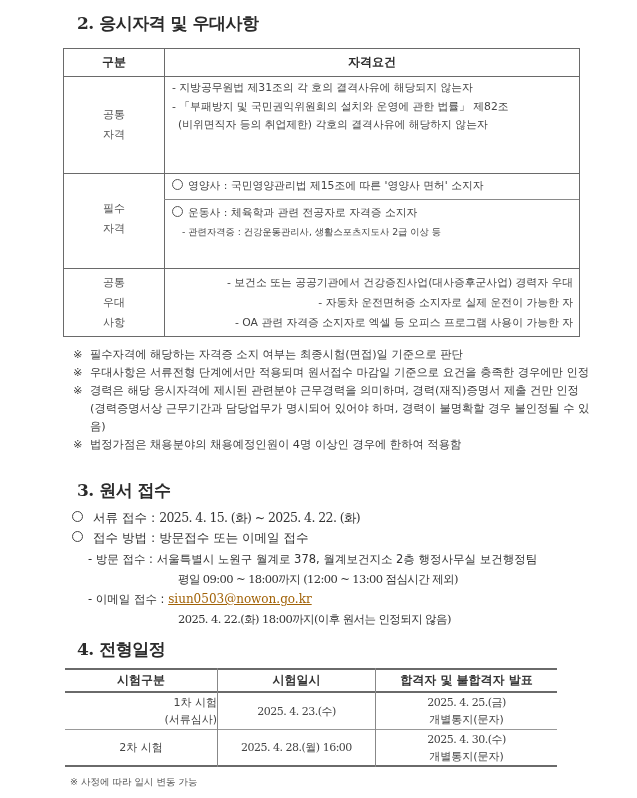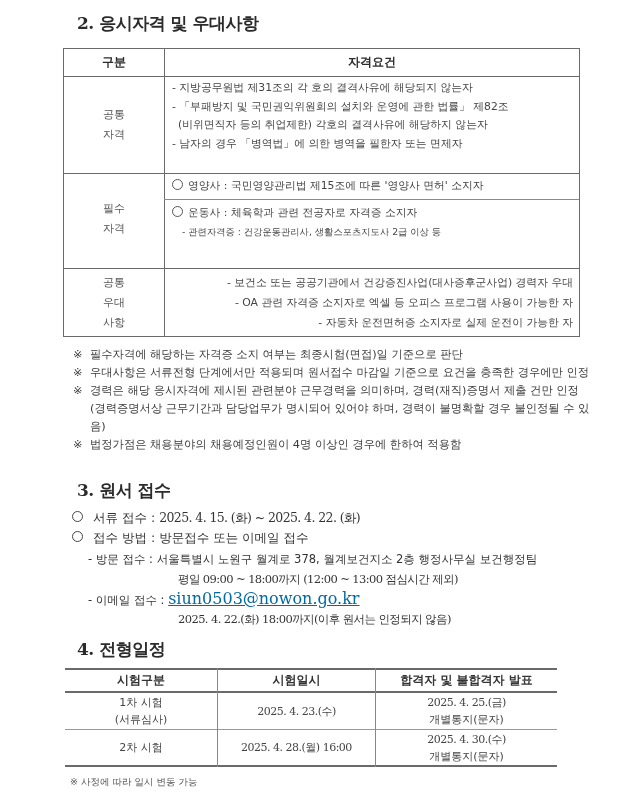--- a/index.html
+++ b/index.html
@@ -35,21 +35,21 @@
   
   .notes { position: absolute; left: 73px; top: 346px; width: 520px; font-size: 11.3px; color: #3a3a3a; }
   .note { position: relative; padding-left: 17px; line-height: 18px; }
   .note .mark { position: absolute; left: 0; top: 0; }
   
   .s3 { position: absolute; left: 72px; top: 508px; font-size: 12.5px; color: #333; }
   .s3 .row { height: 20px; line-height: 20px; white-space: nowrap; }
   .s3 .ocircle { display: inline-block; width: 9px; height: 9px; border: 1px solid #444; border-radius: 50%; margin-right: 10px; vertical-align: 0px; }
   .serif { font-family: "DejaVu Serif", serif; letter-spacing: -0.6px; }
   .small { font-size: 11.5px; }
-  .email { color: #0369a1; text-decoration: underline; font-family: "DejaVu Serif", serif; font-size: 16px; }
+  .email { color: #a16207; text-decoration: underline; font-family: "DejaVu Serif", serif; font-size: 12px; }
   
   .t2 { position: absolute; left: 65px; top: 668px; width: 492px; height: 99px; }
   .t2 .hb { position: absolute; left: 0; right: 0; height: 2px; background: #6a6a6a; }
   .t2 .hl { position: absolute; left: 0; right: 0; height: 1px; background: #999; }
   .t2 .vl { position: absolute; top: 0; bottom: 0; width: 1px; background: #888; }
   .t2 .cell { position: absolute; text-align: center; display: flex; flex-direction: column; justify-content: center; font-size: 11px; color: #444; line-height: 17px; }
   .t2 .th { font-family: "DejaVu Serif", serif; font-weight: bold; font-size: 12px; color: #333; }
   .t2 .num { font-family: "DejaVu Serif", serif; letter-spacing: -0.5px; }
   .footnote { position: absolute; left: 70px; top: 776px; font-size: 9.5px; color: #555; }
 </style>
@@ -69,21 +69,20 @@
   <div class="hdr" style="left:101px; right:0;">자격요건</div>
 
   <div class="cat" style="top:56px;">
     <div>공통</div>
     <div>자격</div>
   </div>
   <div class="body" style="top:30px;">
     <div class="line">- 지방공무원법 제31조의 각 호의 결격사유에 해당되지 않는자</div>
     <div class="line">- 「부패방지 및 국민권익위원회의 설치와 운영에 관한 법률」 제82조</div>
     <div class="line" style="padding-left:6px;">  (비위면직자 등의 취업제한) 각호의 결격사유에 해당하지 않는자</div>
-    <div class="line">- 남자의 경우 「병역법」에 의한 병역을 필한자 또는 면제자</div>
   </div>
 
   <div class="cat" style="top:150px;">
     <div>필수</div>
     <div>자격</div>
   </div>
   <div class="body" style="top:128px;">
     <div class="line"><span class="circle"></span><span>영양사 : 국민영양관리법 제15조에 따른 '영양사 면허' 소지자</span></div>
   </div>
   <div class="body" style="top:155px;">
@@ -91,22 +90,22 @@
     <div class="sub">- 관련자격증 : 건강운동관리사, 생활스포츠지도사 2급 이상 등</div>
   </div>
 
   <div class="cat" style="top:224px;">
     <div>공통</div>
     <div>우대</div>
     <div>사항</div>
   </div>
   <div class="body" style="top:224px;text-align:right;">
     <div class="line" style="height:20px;line-height:20px;">- 보건소 또는 공공기관에서 건강증진사업(대사증후군사업) 경력자 우대</div>
+    <div class="line" style="height:20px;line-height:20px;">- 자동차 운전면허증 소지자로 실제 운전이 가능한 자</div>
     <div class="line" style="height:20px;line-height:20px;">- OA 관련 자격증 소지자로 엑셀 등 오피스 프로그램 사용이 가능한 자</div>
-    <div class="line" style="height:20px;line-height:20px;">- 자동차 운전면허증 소지자로 실제 운전이 가능한 자</div>
   </div>
 </div>
 
 <div class="notes">
   <div class="note"><span class="mark">※</span><span>필수자격에 해당하는 자격증 소지 여부는 최종시험(면접)일 기준으로 판단</span></div>
   <div class="note"><span class="mark">※</span><span>우대사항은 서류전형 단계에서만 적용되며 원서접수 마감일 기준으로 요건을 충족한 경우에만 인정</span></div>
   <div class="note"><span class="mark">※</span><span>경력은 해당 응시자격에 제시된 관련분야 근무경력을 의미하며, 경력(재직)증명서 제출 건만 인정(경력증명서상 근무기간과 담당업무가 명시되어 있어야 하며, 경력이 불명확할 경우 불인정될 수 있음)</span></div>
   <div class="note"><span class="mark">※</span><span>법정가점은 채용분야의 채용예정인원이 4명 이상인 경우에 한하여 적용함</span></div>
 </div>
 
@@ -140,21 +139,21 @@
   <div class="hb" style="top:23px;"></div>
   <div class="hl" style="top:61px;"></div>
   <div class="hb" style="top:97px;"></div>
   <div class="vl" style="left:152px;"></div>
   <div class="vl" style="left:310px;"></div>
 
   <div class="cell th" style="left:0; width:152px; top:2px; height:21px;">시험구분</div>
   <div class="cell th" style="left:153px; width:157px; top:2px; height:21px;">시험일시</div>
   <div class="cell th" style="left:311px; width:181px; top:2px; height:21px;">합격자 및 불합격자 발표</div>
 
-  <div class="cell" style="left:0; width:152px; top:25px; height:36px;">
+  <div class="cell" style="left:0; width:152px; top:25px; height:36px;align-items:flex-end;">
     <div>1차 시험</div>
     <div>(서류심사)</div>
   </div>
   <div class="cell num" style="left:153px; width:157px; top:25px; height:36px;">2025. 4. 23.(수)</div>
   <div class="cell" style="left:311px; width:181px; top:25px; height:36px;">
     <div class="num">2025. 4. 25.(금)</div>
     <div>개별통지(문자)</div>
   </div>
 
   <div class="cell" style="left:0; width:152px; top:62px; height:35px;">

